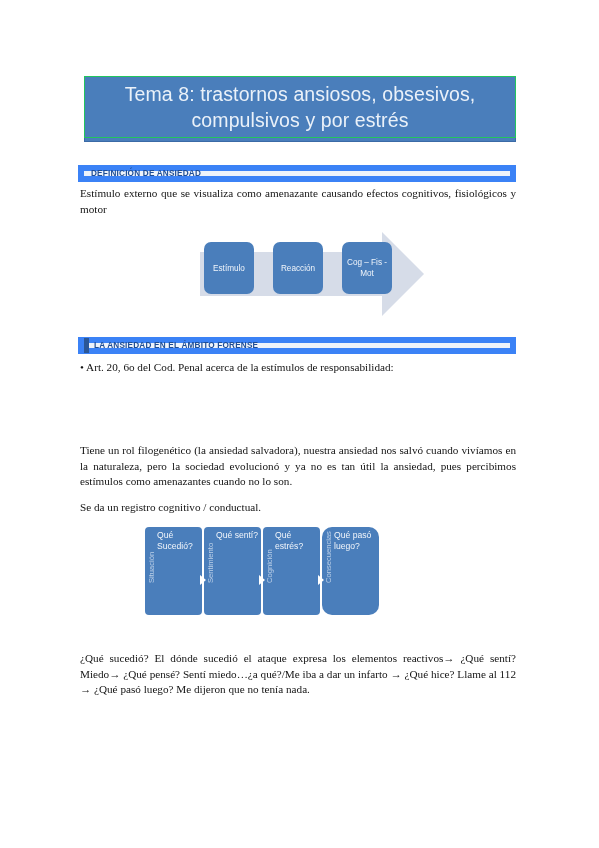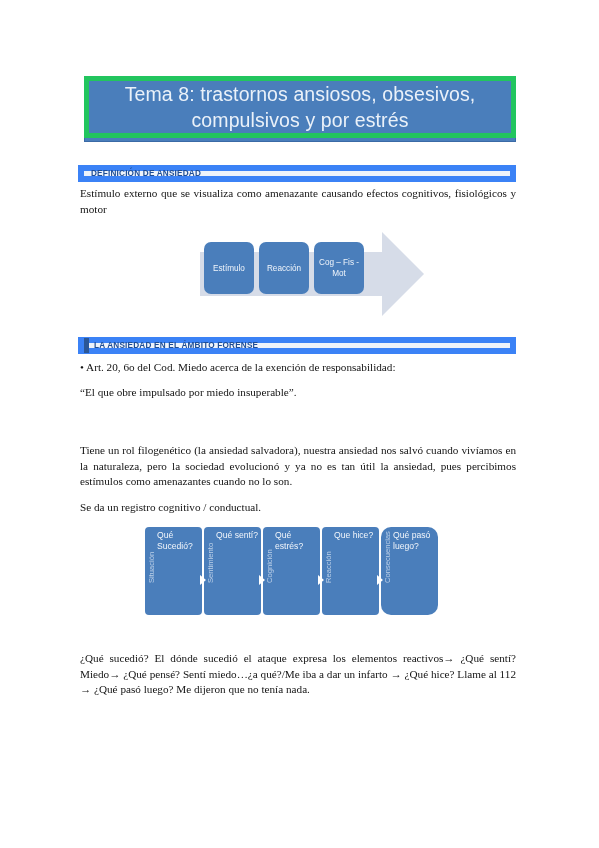--- a/index.html
+++ b/index.html
@@ -25,21 +25,21 @@
   }
 
   
   .title-banner {
     position: absolute;
     left: 84px;
     top: 76px;
     width: 432px;
     height: 62px;
     background: #4a7ebb;
-    border: 5px solid #22c55e;
+    border: 1px solid #22c55e;
     box-sizing: border-box;
     display: flex;
     align-items: center;
     justify-content: center;
     padding: 0 14px;
   }
   .title-banner-inner {
     font-family: "Liberation Sans", sans-serif;
     font-size: 19.5px;
     line-height: 26px;
@@ -124,21 +124,21 @@
     position: absolute;
     left: 0; top: 0;
     width: 232px;
     height: 92px;
   }
   .d1-boxes {
     position: absolute;
     left: 8px;
     top: 14px;
     display: flex;
-    gap: 5px;
+    gap: 19px;
   }
   .d1-box {
     width: 50px;
     height: 52px;
     background: #4a7ebb;
     border-radius: 7px;
     display: flex;
     align-items: center;
     justify-content: center;
     text-align: center;
@@ -246,22 +246,21 @@
       <div class="d1-box">Reacción</div>
       <div class="d1-box">Cog – Fis - Mot</div>
     </div>
   </div>
 
   <div class="section-head" id="sec-head-2">
     <div class="bar"></div>
     <div class="txt">LA ANSIEDAD EN EL ÁMBITO FORENSE</div>
   </div>
 
-  <div class="para nojust" id="para-art">• Art. 20, 6o del Cod. Miedo acerca de la exención de responsabilidad:</div>
-  <div class="para nojust" id="para-quote">“El que obre impulsado por miedo insuperable”.</div>
+  <div class="para nojust" id="para-art">• Art. 20, 6o del Cod. Penal acerca de la estímulos de responsabilidad:</div>
   <div class="para" id="para-filo">Tiene un rol filogenético (la ansiedad salvadora), nuestra ansiedad nos salvó cuando vivíamos en la naturaleza, pero la sociedad evolucionó y ya no es tan útil la ansiedad, pues percibimos estímulos como amenazantes cuando no lo son.</div>
   <div class="para nojust" id="para-registro">Se da un registro cognitivo / conductual.</div>
 
   <div class="diagram2">
     <div class="d2-row">
 
       <div class="d2-cell">
         <div class="d2-vert">Situación</div>
         <div class="d2-main">Qué Sucedió?</div>
         <div class="d2-gap"></div>
@@ -275,26 +274,20 @@
         <div class="d2-tri"></div>
       </div>
 
       <div class="d2-cell">
         <div class="d2-vert">Cognición</div>
         <div class="d2-main">Qué estrés?</div>
         <div class="d2-gap"></div>
         <div class="d2-tri"></div>
       </div>
 
-      <div class="d2-cell">
-        <div class="d2-vert">Reacción</div>
-        <div class="d2-main">Que hice?</div>
-        <div class="d2-gap"></div>
-        <div class="d2-tri"></div>
-      </div>
 
       <div class="d2-cell">
         <div class="d2-vert">Consecuencias</div>
         <div class="d2-main">Qué pasó luego?</div>
 
       </div>
 
     </div>
   </div>
 

